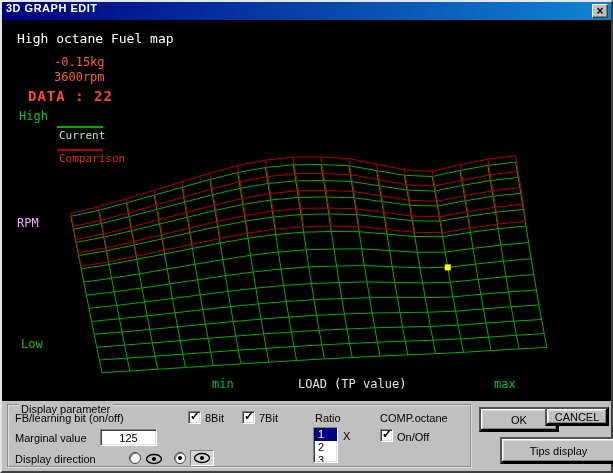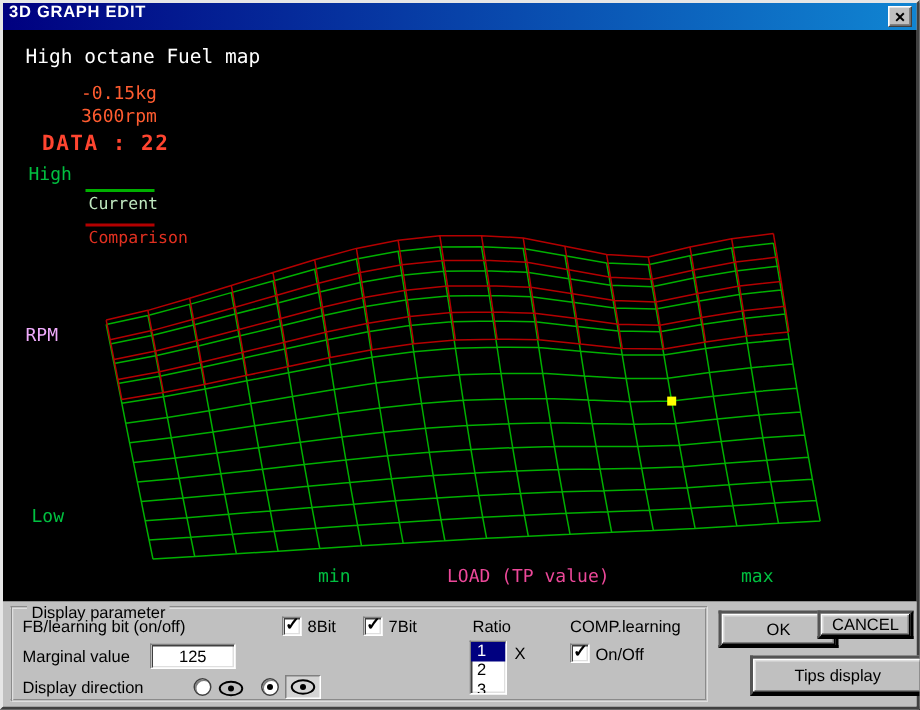--- a/index.html
+++ b/index.html
@@ -74,42 +74,42 @@
     <span class="gtext map-title" style="left: 15px; top: 11px; color: #ffffff;">High octane Fuel map</span>
     <span class="gtext small-val" style="left: 52px; top: 35px; color: rgb(255, 92, 48); text-align: right;">-0.15kg</span>
     <span class="gtext small-val" style="left: 52px; top: 50px; color: rgb(255, 92, 48);">3600rpm</span>
     <span class="gtext data-val" style="left: 26px; top: 68px; color: rgb(255, 69, 48);">DATA : 22</span>
 
     <span class="gtext axis-lbl" style="left: 17px; top: 89px; color: rgb(0, 192, 64);">High</span>
     <span class="gtext axis-lbl" style="left: 15px; top: 196px; color: #f0abfc;">RPM</span>
     <span class="gtext axis-lbl" style="left: 19px; top: 317px; color: rgb(0, 192, 64);">Low</span>
 
     <span class="gtext axis-lbl" style="left: 165px; top: 357px; color: rgb(0, 192, 64); margin-left: 45px;">min</span>
-    <span class="gtext axis-lbl" style="left: 296px; top: 357px; color: #ec4899;">LOAD (TP value)</span>
+    <span class="gtext axis-lbl" style="left: 296px; top: 357px; color: #e5e5e5;">LOAD (TP value)</span>
     <span class="gtext axis-lbl" style="left: 492px; top: 357px; color: rgb(0, 192, 64);">max</span>
 
     <span class="legend-line" id="legend-current-line" style="left: 55px; top: 106px; background: rgb(0, 176, 0);"></span>
     <span class="legend-txt" style="left: 57px; top: 109px; color: rgb(192, 232, 192);">Current</span>
     <span class="legend-line" id="legend-comparison-line" style="left: 55px; top: 129px; background: rgb(180, 0, 0);"></span>
     <span class="legend-txt" style="left: 57px; top: 132px; color: rgb(224, 48, 32);">Comparison</span>
   </div>
 
   <div class="panel">
 
     <div class="groupbox">
       <span class="group-label">Display parameter</span>
     </div>
 
     <span class="plabel" style="left:13px;top:11px">FB/learning bit (on/off)</span>
     <span class="checkbox sunken checked" style="left:186px;top:10px"></span>
     <span class="plabel" style="left:203px;top:11px">8Bit</span>
     <span class="checkbox sunken checked" style="left:240px;top:10px"></span>
     <span class="plabel" style="left:257px;top:11px">7Bit</span>
     <span class="plabel" style="left:313px;top:11px">Ratio</span>
-    <span class="plabel" style="left:378px;top:11px">COMP.learning</span>
+    <span class="plabel" style="left:378px;top:11px">COMP.octane</span>
 
     <span class="plabel" style="left:13px;top:31px">Marginal value</span>
     <input class="txt-input" style="left: 98px; top: 28px;" value="125">
     <div class="listbox sunken" style="left:311px;top:26px">
         <div class="lb-item sel">1</div>
         <div class="lb-item">2</div>
         <div class="lb-item">3</div>
       </div>
     <span class="plabel" style="left:341px;top:29px">X</span>
     <span class="checkbox sunken checked" style="left:378px;top:28px"></span>

